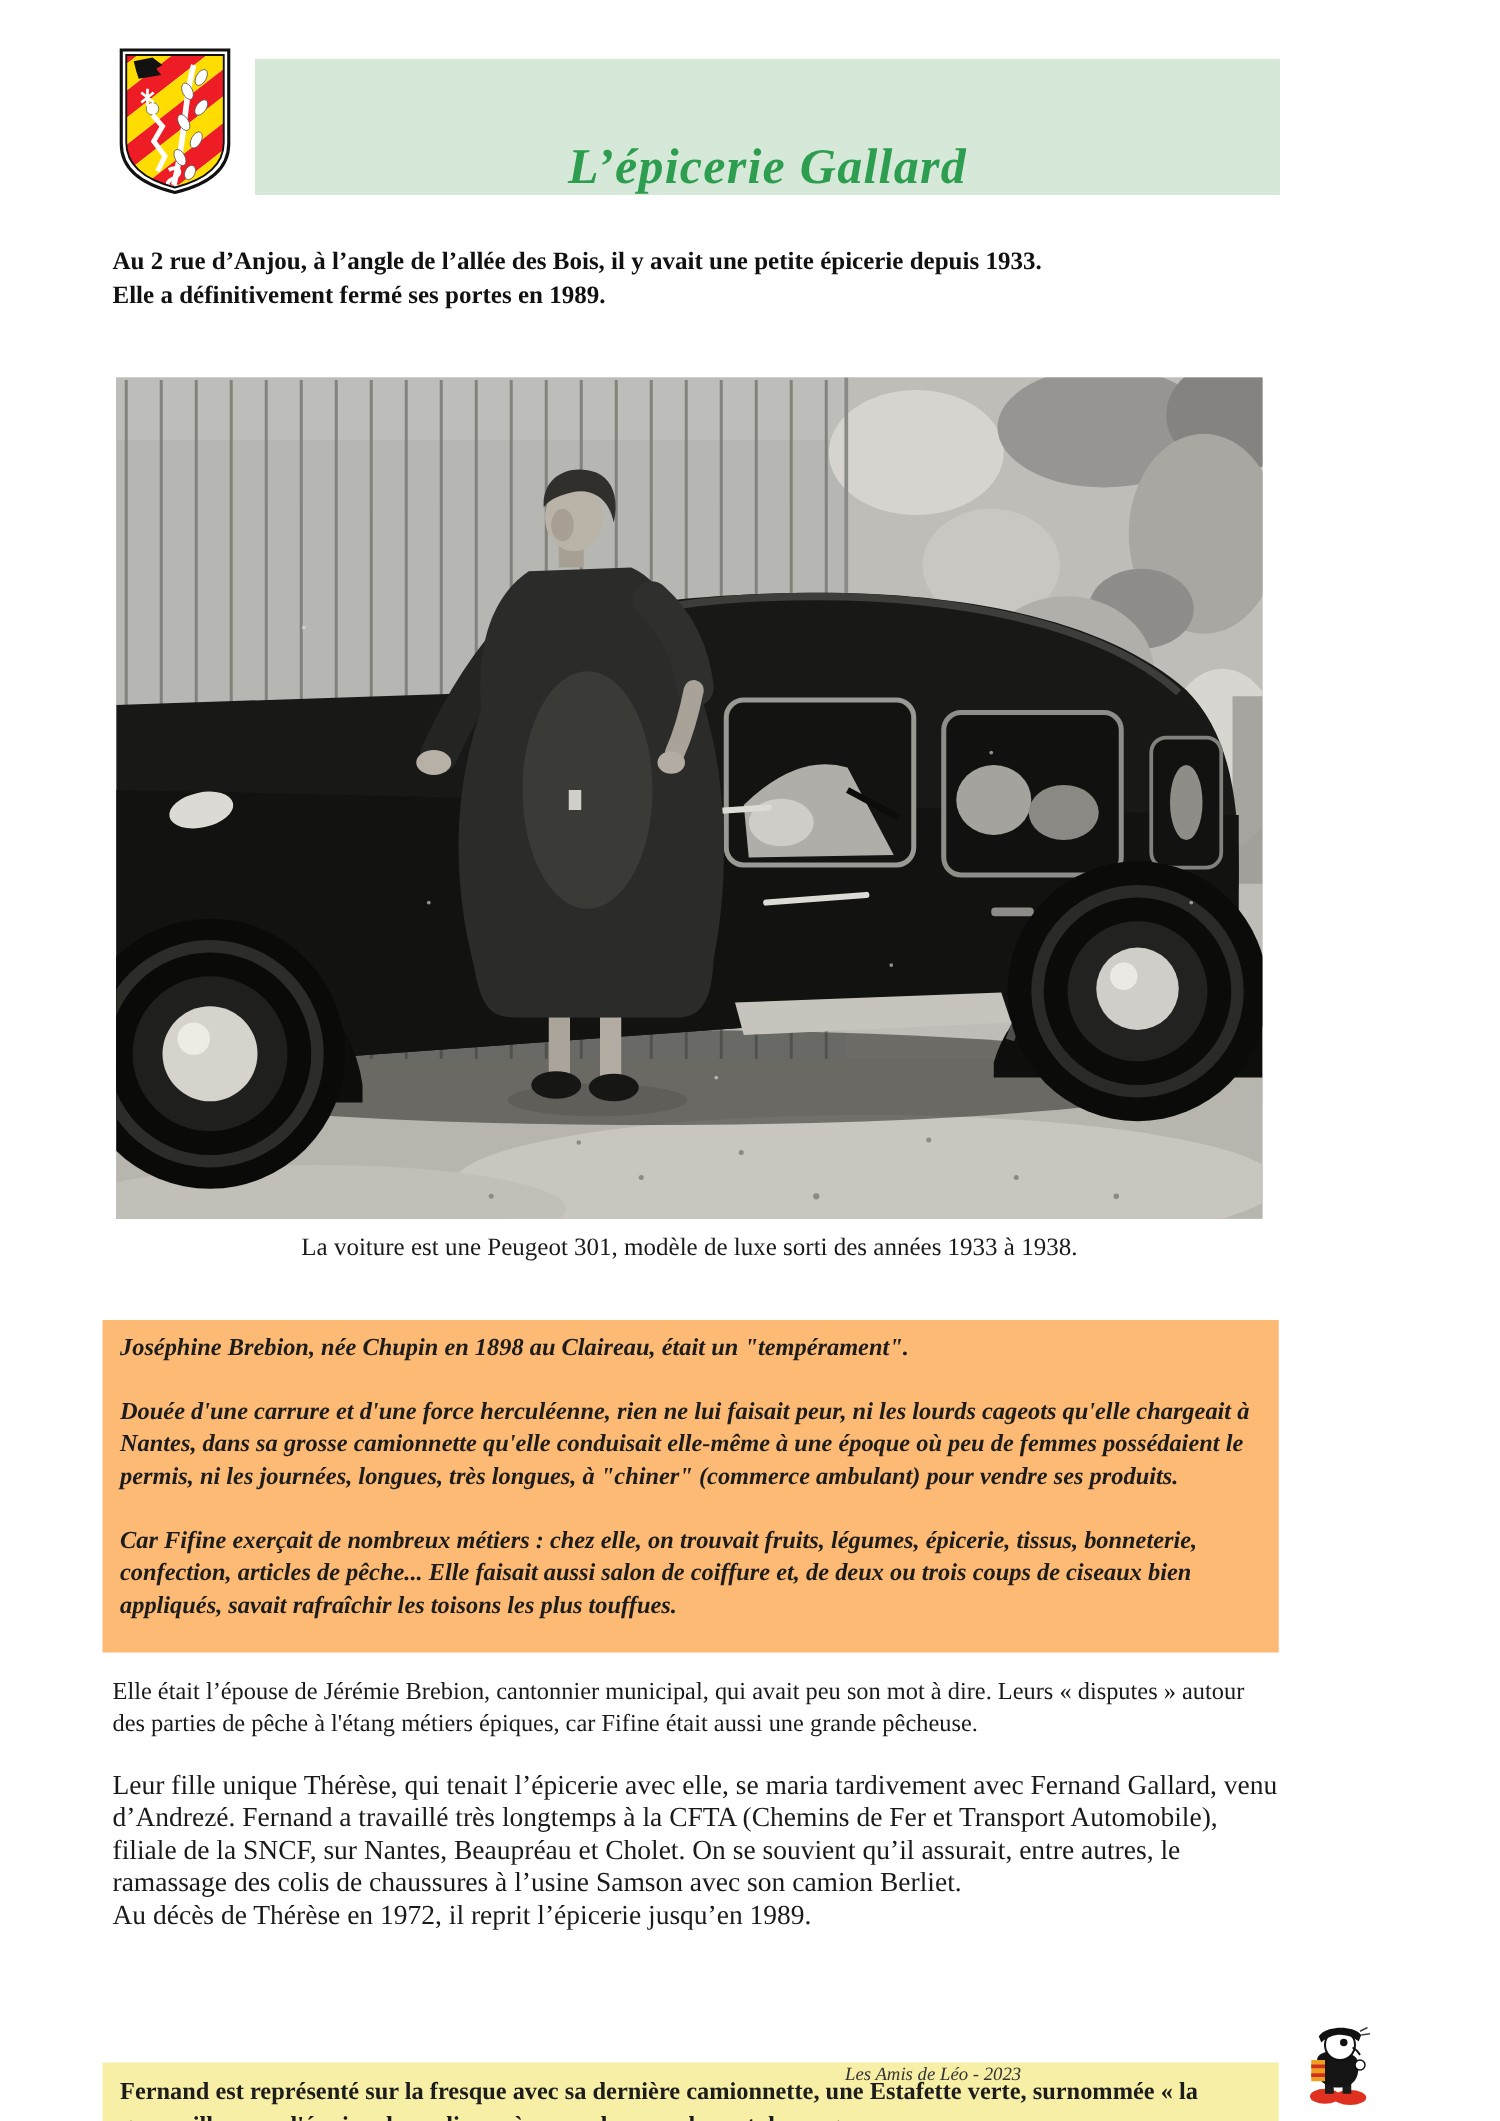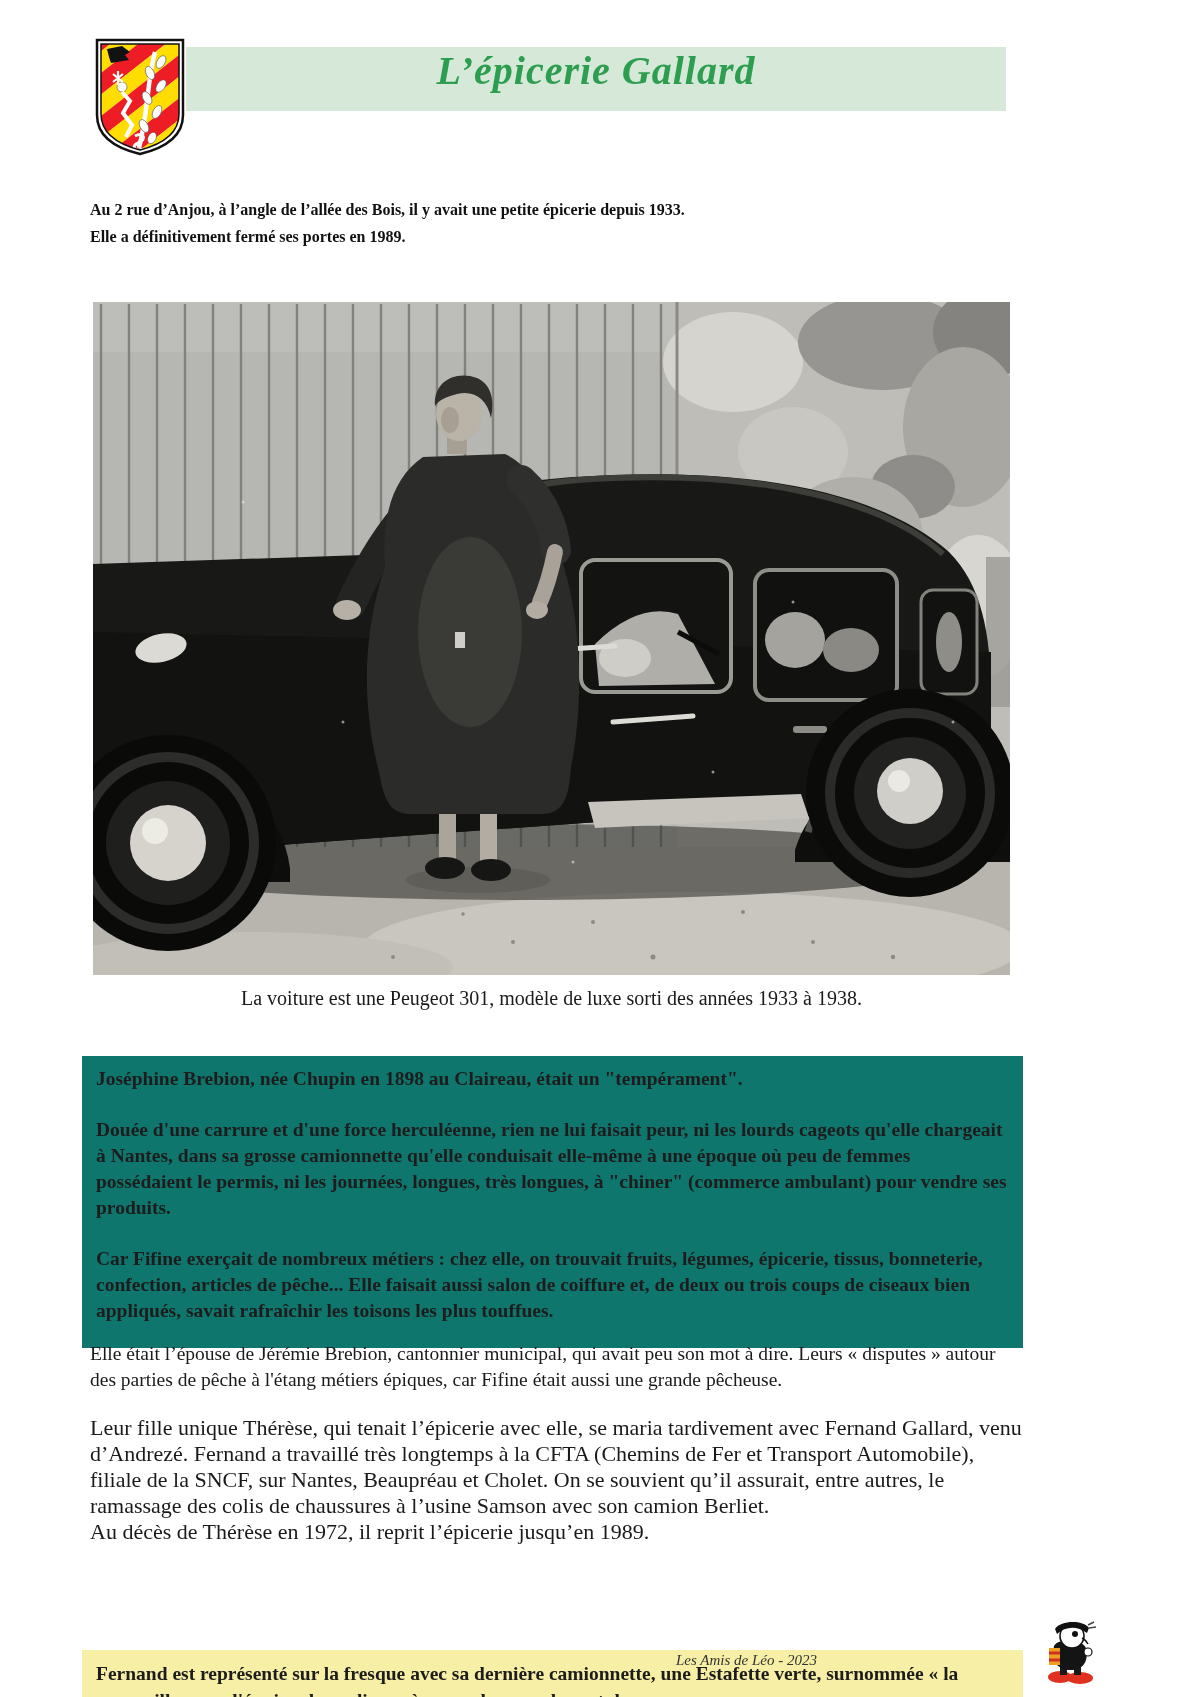--- a/index.html
+++ b/index.html
@@ -1,37 +1,37 @@
 <!DOCTYPE html>
 <html><head>
 <meta charset="utf-8">
 <style>
   html,body{margin:0;padding:0;background:#ffffff;}
   .page{position:relative;width:1200px;height:1697px;background:#ffffff;
         font-family:"Liberation Serif", serif;overflow:hidden;}
 
   
   .crest{position:absolute;left:95px;top:38px;width:90px;height:118px;}
-  .banner{position:absolute;left:186px;top:47px;width:820px;height:64px;
-          background:#d6e9d8;display:flex;align-items:flex-start;justify-content:center;}
+  .banner{position:absolute;left:204px;top:47px;width:820px;height:109px;
+          background:#d6e9d8;display:flex;align-items:flex-end;justify-content:center;}
   .banner .title{font-size:40px;font-weight:bold;font-style:italic;color:#2d9e4f;
                  letter-spacing:1px;}
 
   
   .intro{position:absolute;left:90px;top:196px;width:935px;font-weight:bold;
-         font-size:16px;line-height:27px;color:#111;}
+         font-size:20px;line-height:27px;color:#111;}
 
   
   .photo{position:absolute;left:93px;top:302px;width:917px;height:673px;background:#b6b6b2;}
   .caption{position:absolute;left:93px;top:984px;width:917px;text-align:center;
            font-size:20px;line-height:29px;color:#1a1a1a;}
 
   
   .block{position:absolute;left:82px;width:941px;box-sizing:border-box;padding:10px 14px;}
-  .green-block{top:1056px;background:#0f766e;}
+  .green-block{top:1056px;background:#fdba74;font-style:italic;}
   .green-block p{margin:0 0 25px 0;font-weight:bold;font-size:19.5px;line-height:26px;color:#1c1c1c;}
   .green-block p:last-child{margin-bottom:14px;}
 
   .body-p1{position:absolute;left:90px;top:1341px;width:935px;
            font-size:19.5px;line-height:26px;color:#1a1a1a;}
   .body-p2{position:absolute;left:90px;top:1415px;width:935px;
            font-size:22px;line-height:26px;color:#1a1a1a;}
 
   .yellow-block{top:1650px;background:#f6efa5;}
   .yellow-block p{margin:0;font-weight:bold;font-size:19.5px;line-height:27px;color:#1c1c1c;}

